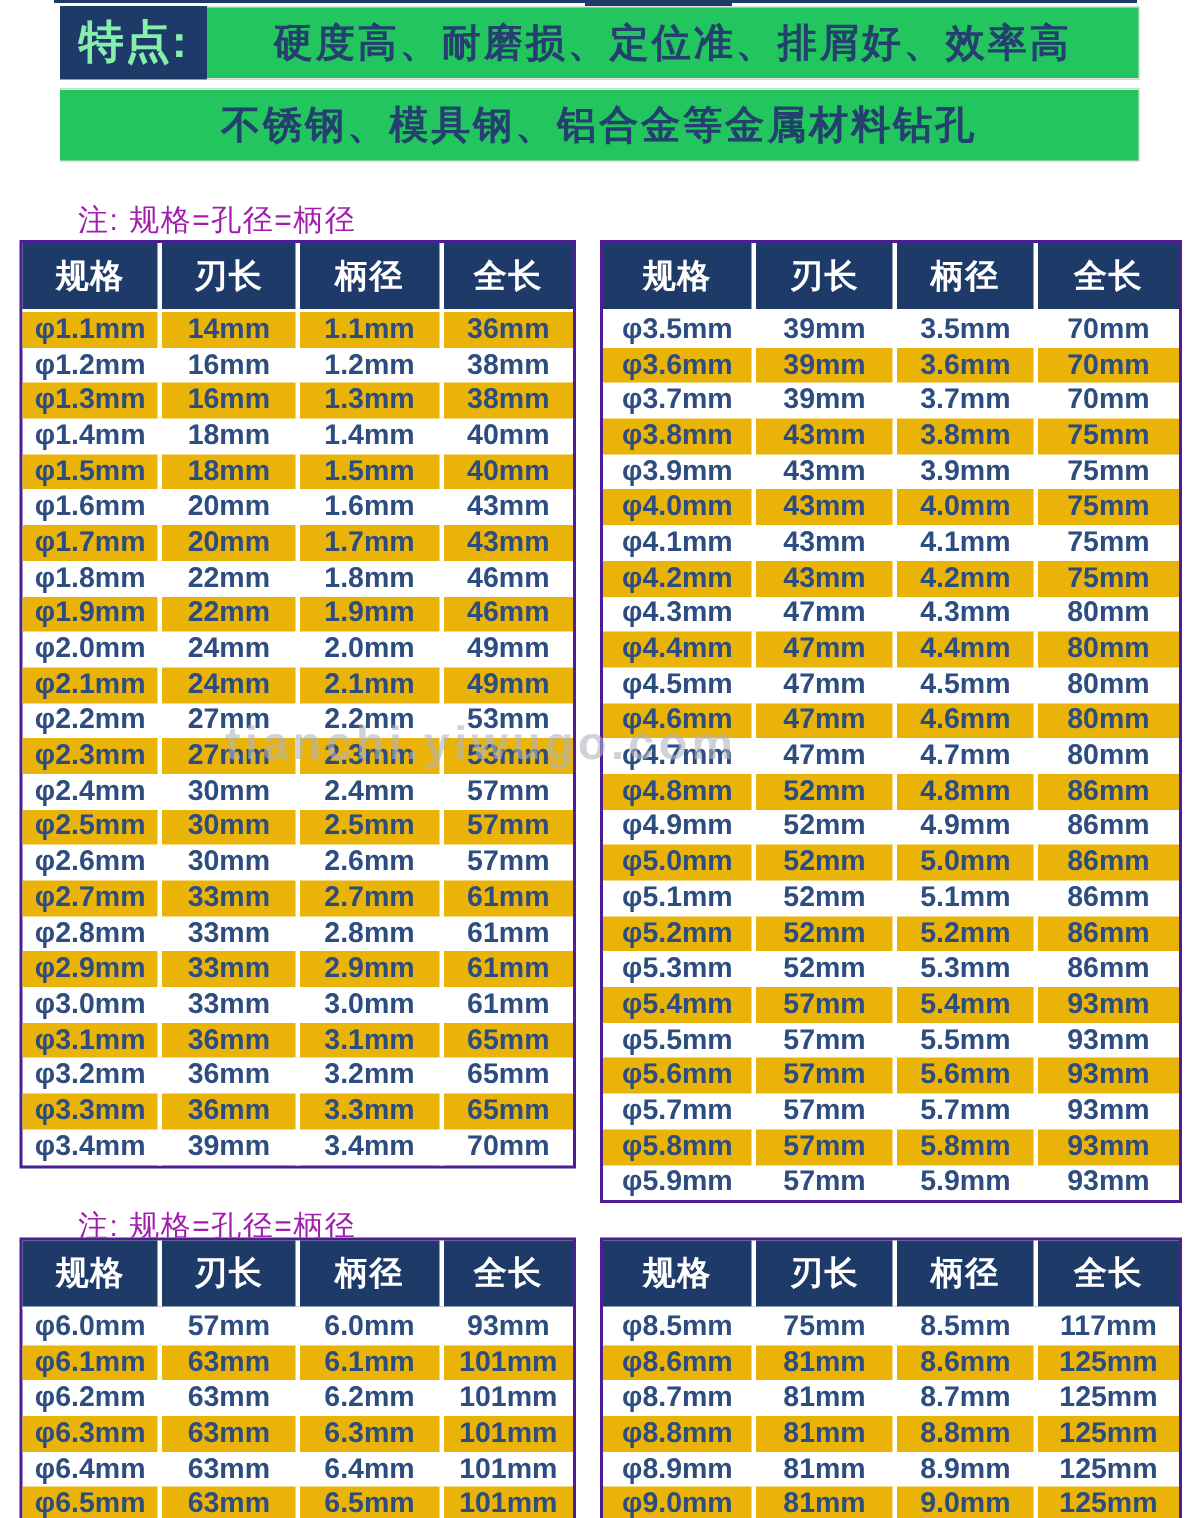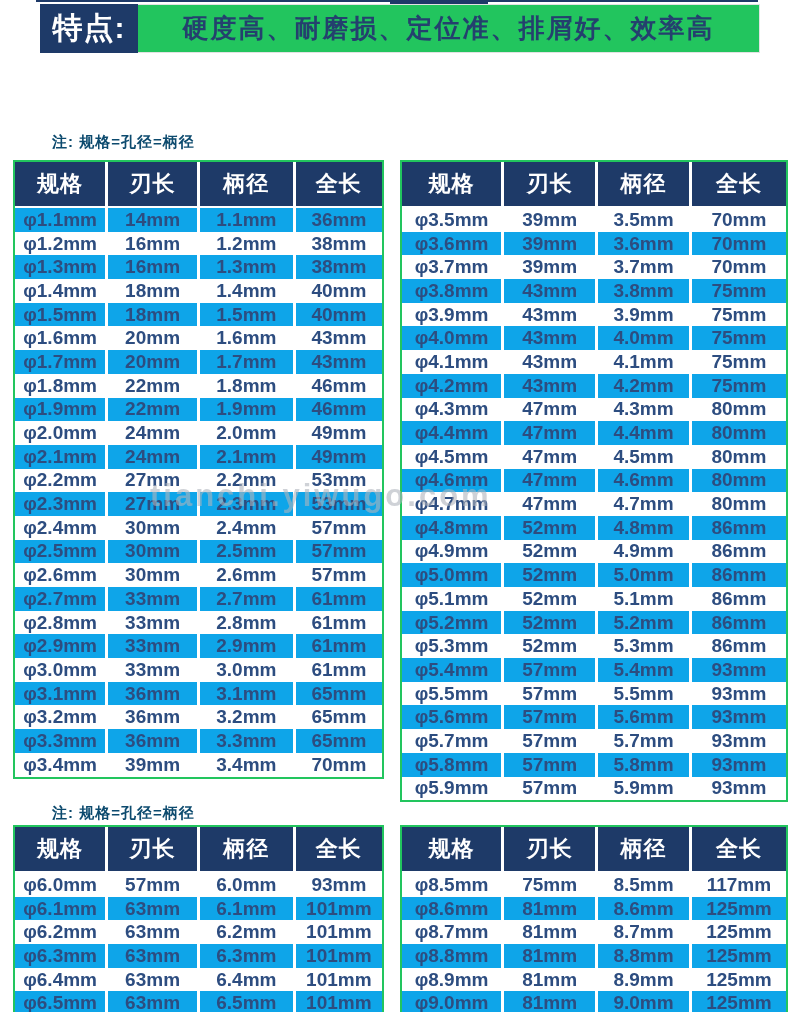--- a/index.html
+++ b/index.html
@@ -8,47 +8,47 @@
     background:#ffffff;font-family:"Liberation Sans","DejaVu Sans",sans-serif;
   }
   
   .topstrip{position:absolute;top:0;left:36px;width:722px;height:2px;background:#1e3a68;}
   .topstrip-thick{position:absolute;top:0;left:390px;width:98px;height:6px;background:#1e3a68;}
 
   
   .banner{position:absolute;top:4px;left:40px;width:720px;}
   .banner-row{display:flex;height:49px;margin-bottom:6px;}
   .banner-label{
-    width:98px;background:#1e3a68;color:#ffffff;font-size:30px;font-weight:bold;
+    width:98px;background:#1e3a68;color:#86efac;font-size:30px;font-weight:bold;
     display:flex;align-items:center;justify-content:center;flex:none;letter-spacing:1px;
   }
   .banner-content{
     flex:1;border:1px solid #e2e2e2;border-left:none;background:#22c55e;
     display:flex;align-items:center;justify-content:center;
     color:#24406e;font-size:26px;font-weight:bold;letter-spacing:2px;white-space:nowrap;
   }
 
   
   .note{
-    position:absolute;color:#0c4a6e;font-size:15px;font-weight:bold;letter-spacing:1px;white-space:nowrap;
+    position:absolute;color:#a21caf;font-size:20px;font-weight:normal;letter-spacing:1px;white-space:nowrap;
   }
   .note1{left:52px;top:133px;}
   .note2{left:52px;top:804px;}
 
   
-  .tbl{position:absolute;border:2px solid #22c55e;box-sizing:border-box;background:#ffffff;}
+  .tbl{position:absolute;border:2px solid #4c1d95;box-sizing:border-box;background:#ffffff;}
   .tbl-topleft   {left:13px; top:160px;width:371px;}
   .tbl-topright  {left:400px;top:160px;width:388px;}
   .tbl-botleft   {left:13px; top:825px;width:371px;}
   .tbl-botright  {left:400px;top:825px;width:388px;}
 
   .trow{display:flex;width:100%;}
   .thead{height:46px;border-bottom:2px solid #ffffff;box-sizing:border-box;}
   .tbody-row{height:23.7px;}
-  .row-alt{background:#0ea5e9;}
+  .row-alt{background:#eab308;}
   .cell{
     box-sizing:border-box;display:flex;align-items:center;justify-content:center;
     overflow:hidden;white-space:nowrap;
   }
   .cell:not(:last-child){border-right:3px solid #ffffff;}
   .hcell{background:#1e3a68;color:#ffffff;font-size:22px;font-weight:bold;letter-spacing:1px;}
   .bcell{color:#2d4d80;font-size:19px;font-weight:bold;}
 
   .c0{width:25.4%;} .c1{width:25.0%;} .c2{width:26.1%;} .c3{width:23.5%;}
   .tbl-topright .c0,.tbl-botright .c0{width:26.6%;}
@@ -68,20 +68,21 @@
 
 <div class="topstrip"></div>
 <div class="topstrip-thick"></div>
 
 <div class="banner">
   <div class="banner-row">
     <div class="banner-label">特点:</div>
     <div class="banner-content">硬度高、耐磨损、定位准、排屑好、效率高</div>
   </div>
   <div class="banner-row">
+    <div class="banner-content">不锈钢、模具钢、铝合金等金属材料钻孔</div>
   </div>
 </div>
 
 <div class="note note1">注: 规格=孔径=柄径</div>
 <div class="note note2">注: 规格=孔径=柄径</div>
 
 <div class="tbl tbl-topleft">
     <div class="trow thead">
       <div class="cell c0 hcell">规格</div>
       <div class="cell c1 hcell">刃长</div>

